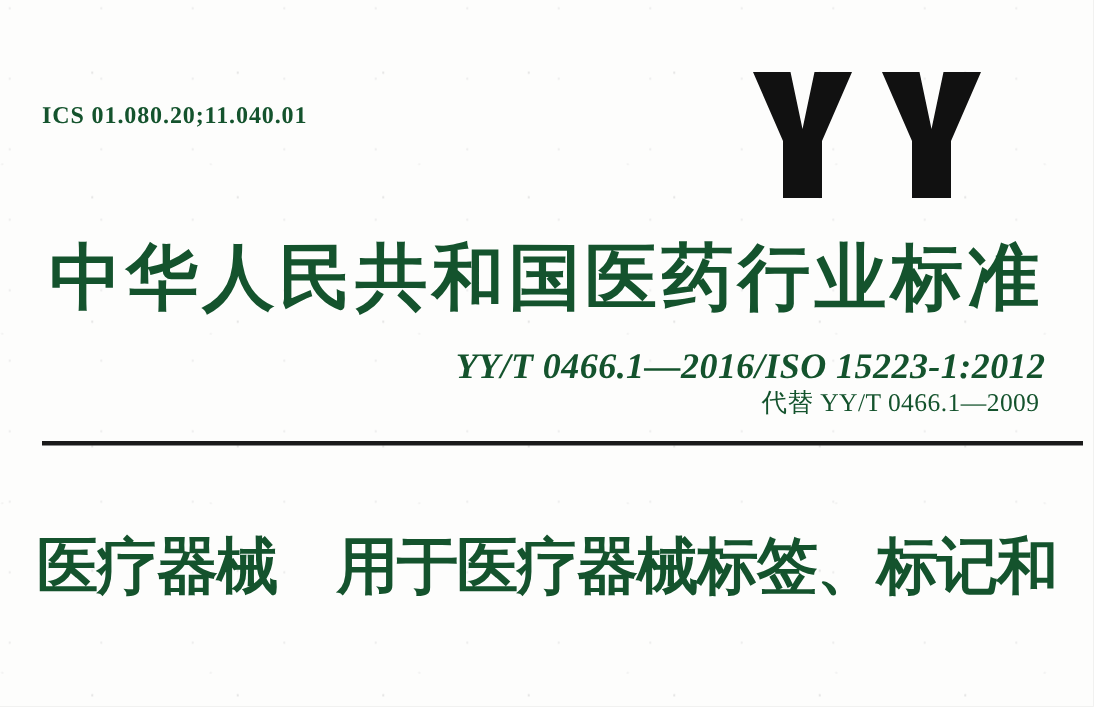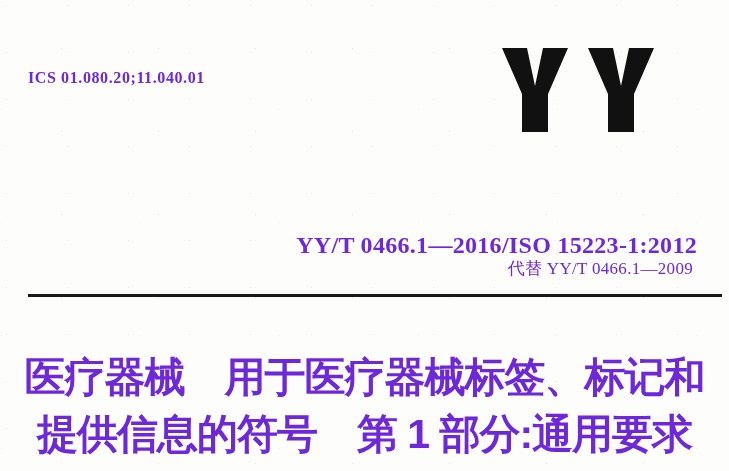--- a/index.html
+++ b/index.html
@@ -5,21 +5,21 @@
   html, body {
     margin: 0;
     padding: 0;
     background: #e8e8e8;
   }
   .page {
     position: relative;
     width: 729px;
     height: 471px;
     background: #fdfdfc;
-    color: #6d28d9;
+    color: #14532d;
     font-family: "Liberation Sans", sans-serif;
     overflow: hidden;
   }
   
   .page::before {
     content: "";
     position: absolute;
     inset: 0;
     background-image:
       radial-gradient(circle, #d9d9d9 0.6px, transparent 0.9px),
@@ -77,20 +77,21 @@
   .std-number {
     position: absolute;
     right: 32px;
     top: 231px;
     font-family: "Liberation Serif", serif;
     font-weight: bold;
     font-size: 24px;
     line-height: 28px;
     letter-spacing: 0.3px;
     white-space: nowrap;
+    font-style: italic;
   }
 
   .replaces {
     position: absolute;
     right: 36px;
     top: 259px;
     font-family: Liberation Serif, serif;
     font-size: 17px;
     line-height: 20px;
     letter-spacing: 0.3px;
@@ -129,25 +130,25 @@
   </div>
 
   <div class="logo">
     <span class="sr-only">YY</span>
     <svg width="152" height="84" viewBox="0 0 152 84">
       <polygon fill="#111111" points="0,0 25,0 33,38 41,0 66,0 46,46 46,84 20,84 20,46"></polygon>
       <polygon fill="#111111" points="86,0 111,0 119,38 127,0 152,0 132,46 132,84 106,84 106,46"></polygon>
     </svg>
   </div>
 
+  <div class="std-category">中华人民共和国医药行业标准</div>
 
   <div class="std-number">YY/T 0466.1—2016/ISO 15223-1:2012</div>
 
   <div class="replaces">代替 YY/T 0466.1—2009</div>
 
   <div class="rule"></div>
 
   <div class="doc-title">
     <div>医疗器械　用于医疗器械标签、标记和</div>
-    <div>提供信息的符号　第 1 部分:通用要求</div>
   </div>
 
 </div>
 
 </body></html>

